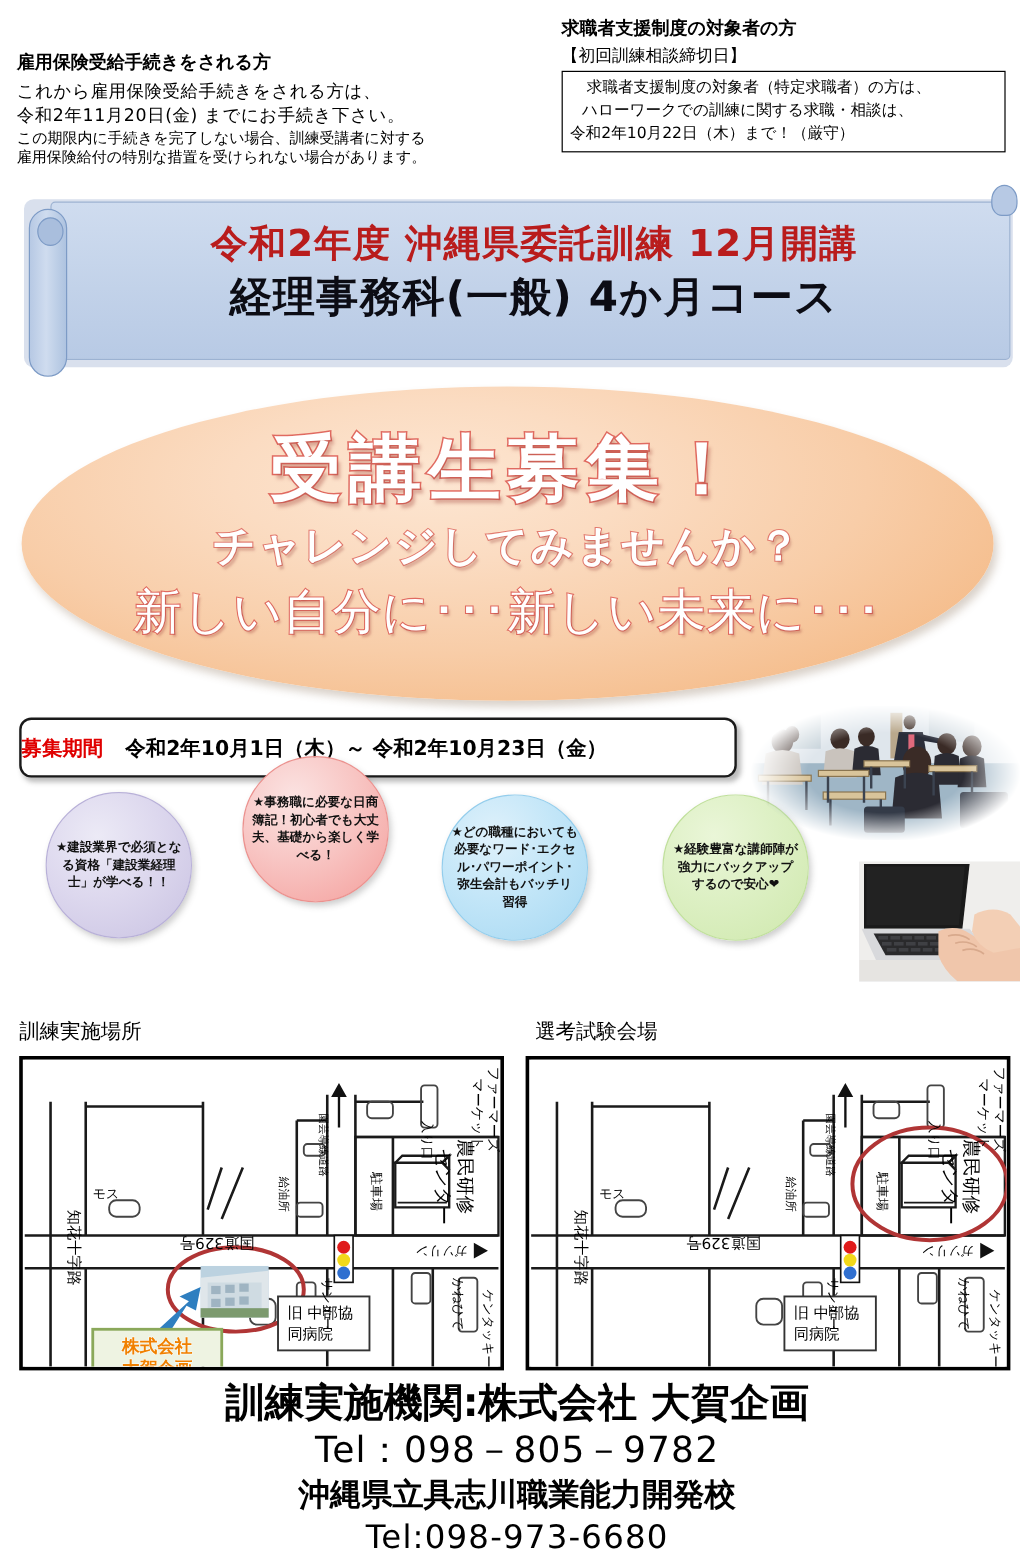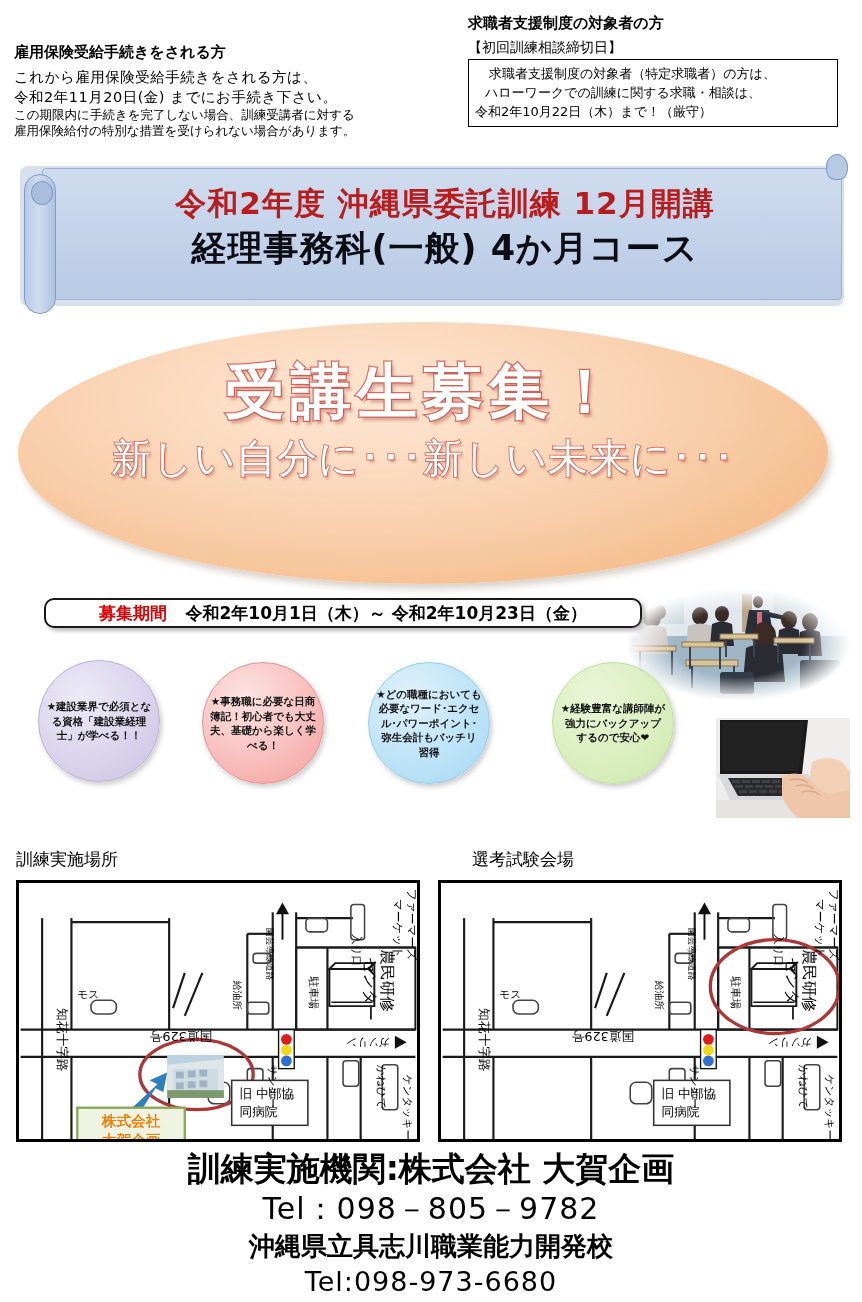--- a/index.html
+++ b/index.html
@@ -205,29 +205,28 @@
     -webkit-text-stroke: 1.8px #e06a60;
     paint-order: stroke fill;
     text-shadow: 2px 3px 2px rgba(170,80,70,0.38);
     white-space: nowrap;
   }
 
   
   .period-box {
     position: absolute;
     left: 16px; top: 598px;
-    width: 598px; height: 30px;
+    width: 598px; height: 50px;
     border: 2px solid #1a1a1a;
     border-radius: 10px;
     background: #ffffff;
     box-shadow: 3px 3px 4px rgba(60,60,60,0.35);
     display: flex;
     align-items: center;
-    justify-content: center;
-    margin-left: 28px;
+    justify-content: flex-start;
   }
   .period-inner { white-space: nowrap; }
   .period-label {
     font-family: "DejaVu Sans", sans-serif;
     font-weight: bold;
     font-size: 17px;
     color: #e00000;
     letter-spacing: 0px;
   }
   .period-value {
@@ -254,21 +253,21 @@
     font-weight: bold;
     font-size: 10.5px;
     line-height: 14.5px;
     text-align: center;
     color: #111111;
     padding: 0 7px;
   }
   .b1 { left: 38px;  top: 660px;
         background: radial-gradient(circle at 35% 30%, #eceaf6 0%, #ddd8ee 45%, #c9c2e2 100%);
         border: 1px solid #b8b0d8; }
-  .b2 { left: 202px; top: 662px;
+  .b2 { left: 202px; top: 630px;
         background: radial-gradient(circle at 35% 28%, #fbe3e2 0%, #f8c6c4 45%, #f49e9b 100%);
         border: 1px solid #eb918e; }
   .b3 { left: 368px; top: 662px;
         background: radial-gradient(circle at 35% 28%, #dff1fb 0%, #c3e6f8 45%, #a6d8f2 100%);
         border: 1px solid #93cdec; }
   .b4 { left: 552px; top: 662px;
         background: radial-gradient(circle at 35% 28%, #eaf6d8 0%, #ddf0c4 45%, #cfe8ad 100%);
         border: 1px solid #bfdf9a; }
 
   
@@ -299,21 +298,20 @@
     letter-spacing: 0px;
     text-align: right;
   }
   .map-head-right {
     position: absolute;
     left: 446px; top: 848px;
     font-family: "DejaVu Sans", sans-serif;
     font-size: 17px;
     font-weight: normal;
     letter-spacing: 0px;
-    margin-left: 26px;
   }
   .map-frame {
     position: absolute;
     top: 880px;
     width: 404px; height: 262px;
     border: 3.5px solid #000;
     background: #ffffff;
     overflow: hidden;
   }
   .map-left  { left: 16px; }
@@ -393,20 +391,21 @@
     <div class="banner-text">
       <div class="banner-line1">令和2年度  沖縄県委託訓練  12月開講</div>
       <div class="banner-line2">経理事務科(一般)  4か月コース</div>
     </div>
   </div>
 
   <div class="oval-wrap">
     <div class="oval"></div>
     <div class="oval-text">
       <div class="wa-big">受講生募集！</div>
+      <div class="wa-mid">チャレンジしてみませんか？</div>
       <div class="wa-mid2">新しい自分に･･･新しい未来に･･･</div>
     </div>
   </div>
 
   <div class="period-box">
     <div class="period-inner">
       <span class="period-label">募集期間</span>
       <span class="period-value">令和2年10月1日（木）～ 令和2年10月23日（金）</span>
     </div>
   </div>

